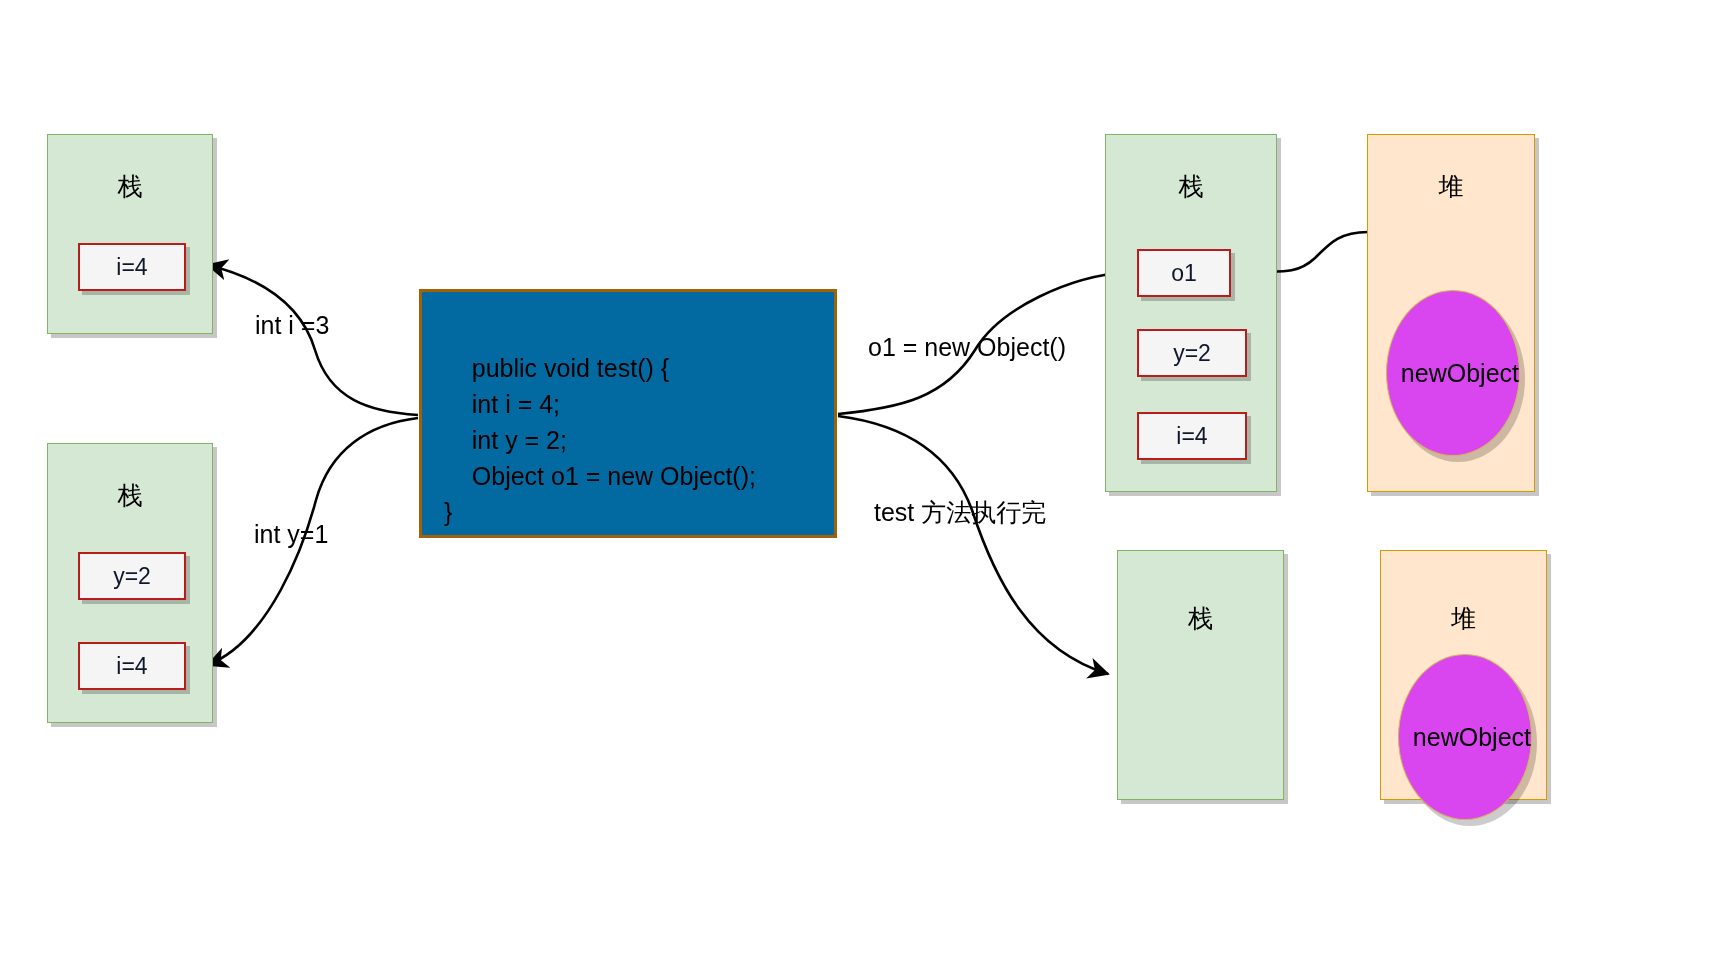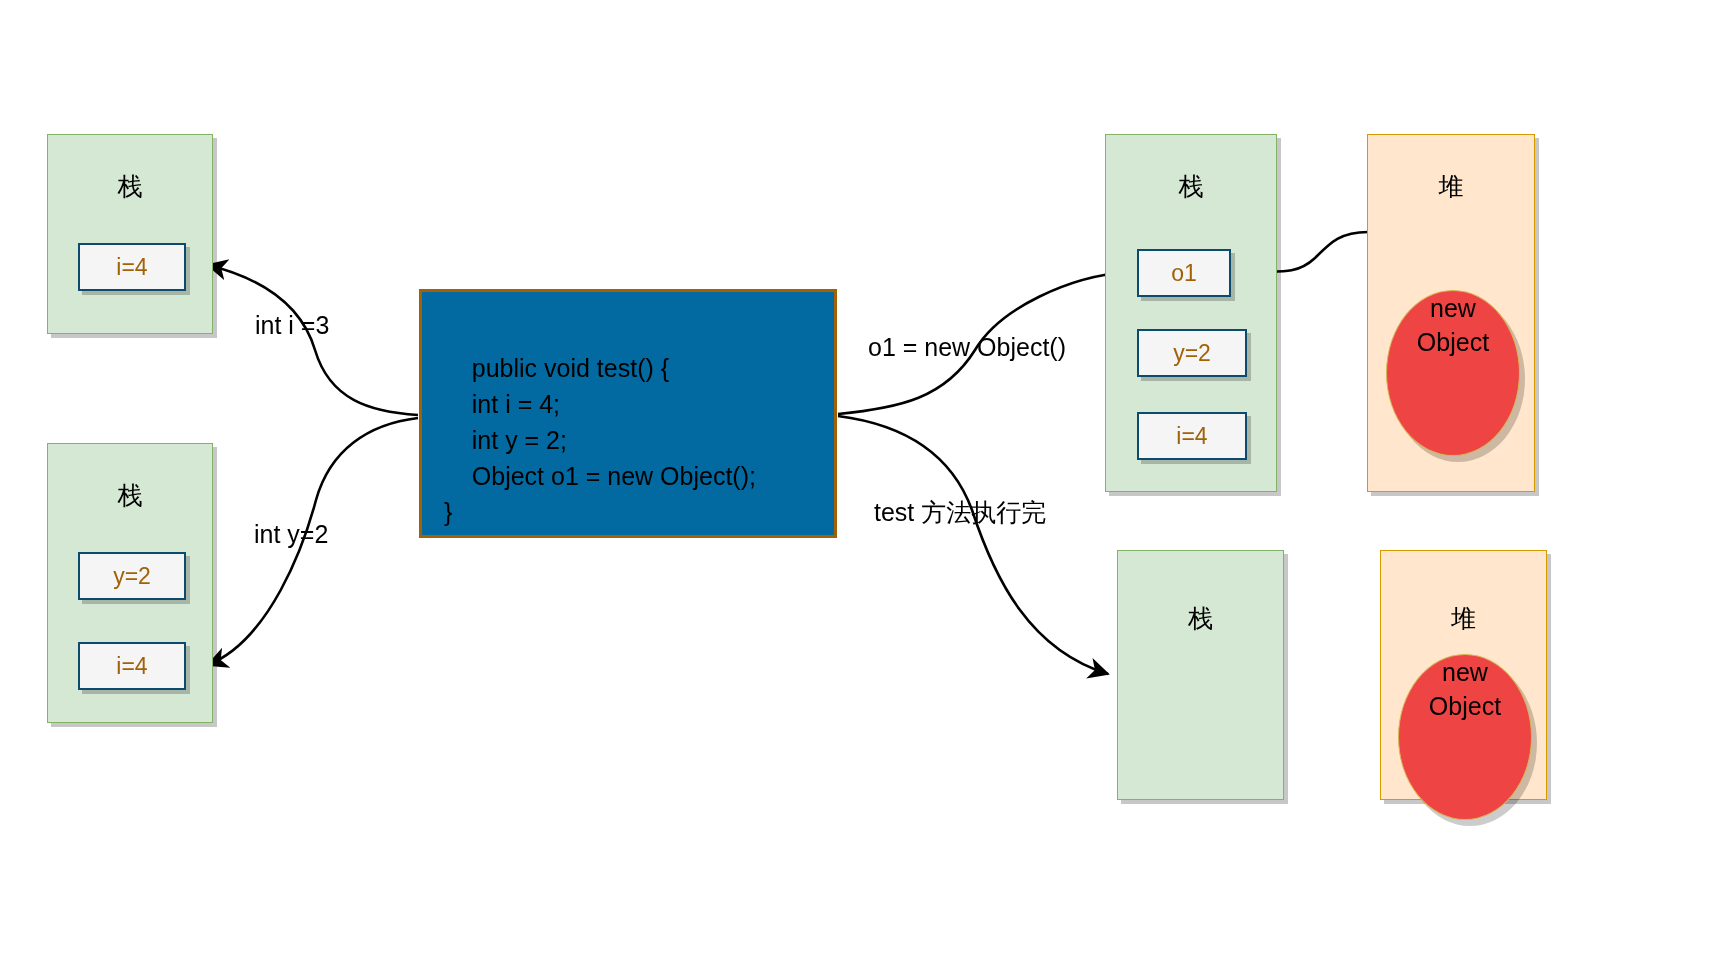--- a/index.html
+++ b/index.html
@@ -20,35 +20,35 @@
     background:#ffe6cc;border:1px solid #d79b00;
     box-shadow:4px 4px 0 rgba(0,0,0,0.22);
   }
   
   .container-title{
     position:absolute;left:0;right:0;text-align:center;
     font-size:25px;line-height:30px;
   }
   
   .slot{
-    background:#f5f5f5;border:2px solid #0c4a6e;
+    background:#f5f5f5;border:2px solid #b91c1c;
     display:flex;align-items:center;justify-content:center;
-    font-size:23px;color:#a16207;
+    font-size:23px;color:#0f172a;
     box-shadow:4px 4px 0 rgba(0,0,0,0.22);
   }
   
   .code-box{
     background:#0369a1;border:3px solid #a16207;
     font-size:25px;line-height:36px;
     padding:22px 0 12px 22px;white-space:pre;
   }
   
   .ellipse{
-    background:#ef4444;border:1px solid #d6b656;border-radius:50%;
-    display:flex;flex-direction:column;align-items:center;justify-content:flex-start;
+    background:#d946ef;border:1px solid #d6b656;border-radius:50%;
+    display:flex;align-items:center;justify-content:flex-end;
     font-size:25px;line-height:34px;text-align:center;
     box-shadow:5px 6px 0 rgba(0,0,0,0.20);
   }
   
   .edge-label{
     position:absolute;font-size:25px;line-height:30px;
     white-space:nowrap;background:transparent;
   }
   svg.edges{position:absolute;left:0;top:0;width:1712px;height:958px;
             pointer-events:none;overflow:visible;}
@@ -117,19 +117,19 @@
   <div class="abs heap-box" style="left:1380px;top:550px;width:167px;height:250px;">
     <div class="container-title" style="top:52px;">堆</div>
     <div class="abs ellipse" style="left:17px;top:103px;width:134px;height:166px;">
       <span>new</span>
       <span>Object</span>
     </div>
   </div>
 
   <div class="edge-label" style="left:255px;top:310px;">int i =3</div>
 
-  <div class="edge-label" style="left:254px;top:519px;">int y=2</div>
+  <div class="edge-label" style="left:254px;top:519px;">int y=1</div>
 
   <div class="edge-label" style="left:868px;top:332px;">o1 = new Object()</div>
 
   <div class="edge-label" style="left:874px;top:497px;">test 方法执行完</div>
 
 </div>
 
 </body></html>

